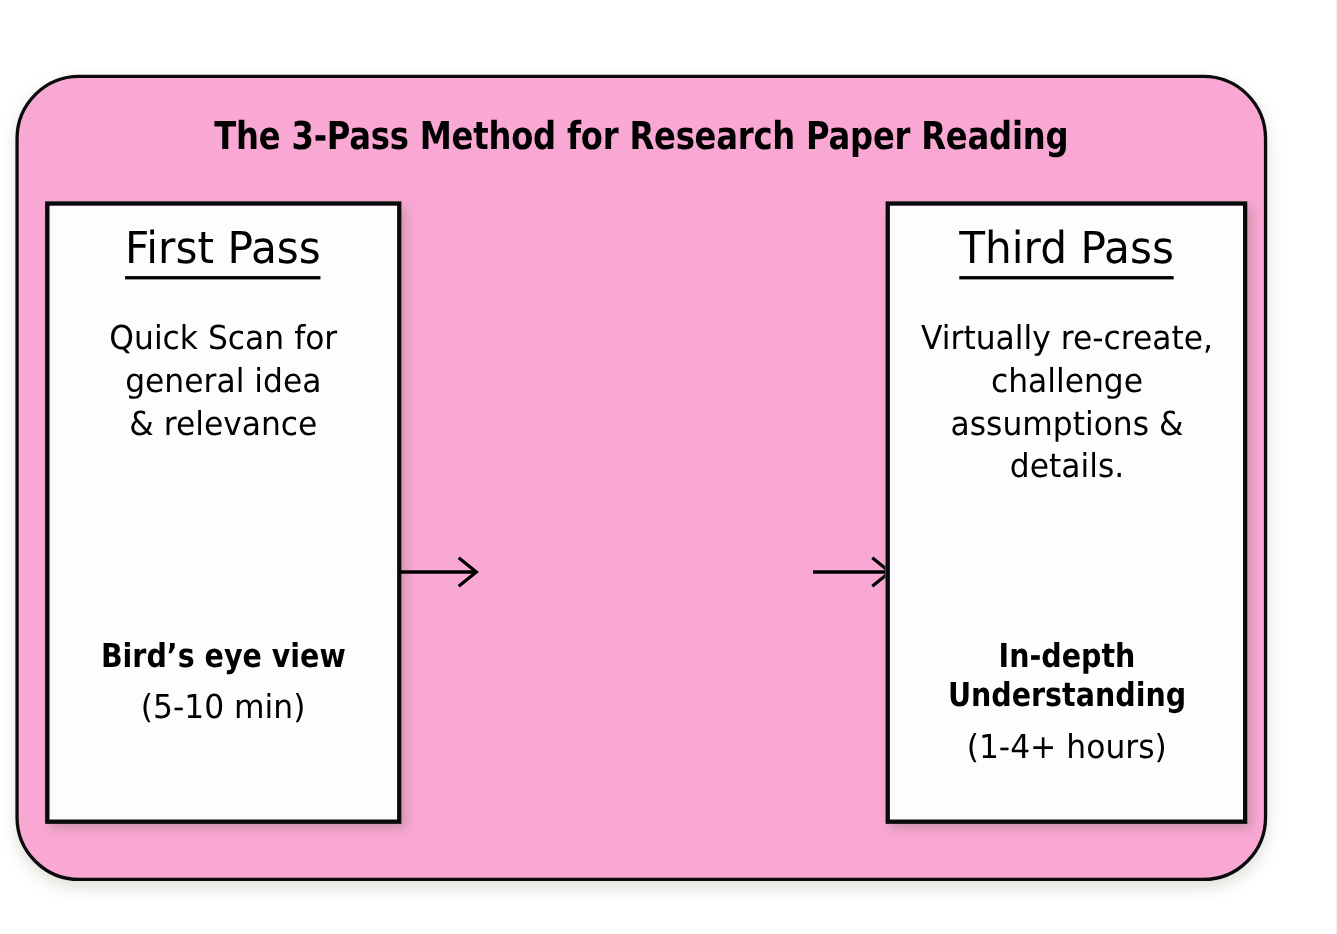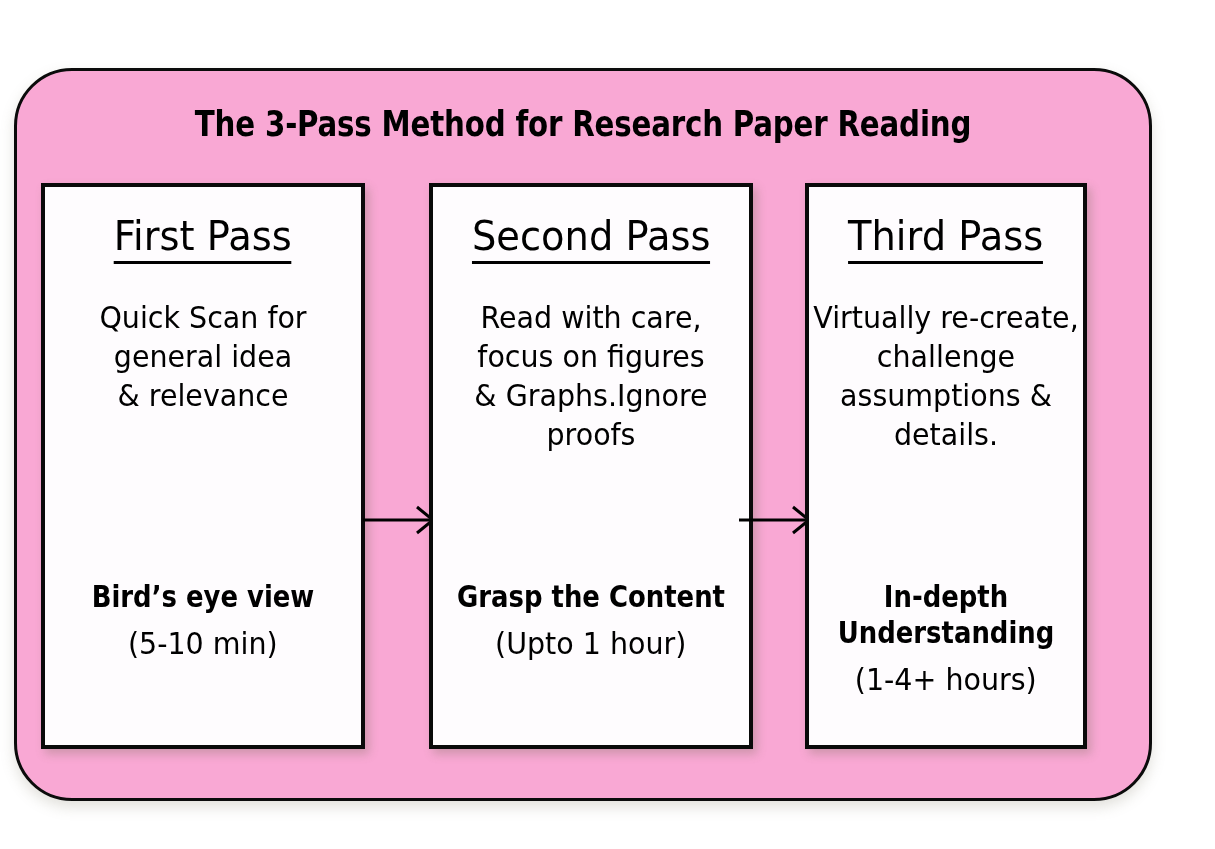--- a/index.html
+++ b/index.html
@@ -59,25 +59,25 @@
     top: 0;
     width: 324px;
     height: 566px;
     box-sizing: border-box;
     background: #fefcfe;
     border: 4px solid #0a0a0a;
     box-shadow: 4px 5px 9px rgba(110,105,80,0.30);
     display: flex;
     flex-direction: column;
     align-items: center;
-    padding-top: 28px;
+    padding-top: 18px;
   }
   .pass-card.card-0 { left: 0px; }
   .pass-card.card-1 { left: 388px; }
-  .pass-card.card-2 { left: 764px; width: 282px; }
+  .pass-card.card-2 { left: 764px; width: 329px; }
 
   .pass-heading {
     font-family: "DejaVu Sans", "Liberation Sans", sans-serif;
     font-size: 40px;
     font-weight: 400;
     color: #000;
     line-height: 1.05;
     padding-bottom: 4px;
     border-bottom: 3px solid #000;
     margin-bottom: 34px;
@@ -157,30 +157,20 @@
       <div class="pass-duration">(5-10 min)</div>
     </div>
 
     <div class="flow-arrow arrow-0">
       <svg width="74" height="30" viewBox="0 0 74 30" xmlns="http://www.w3.org/2000/svg">
         <line x1="0" y1="15" x2="68" y2="15" stroke="#000" stroke-width="3"></line>
         <polyline points="54,2 70,15 54,28" fill="none" stroke="#000" stroke-width="3" stroke-linecap="butt" stroke-linejoin="miter"></polyline>
       </svg>
     </div>
 
-    <div class="pass-card card-1">
-      <div class="pass-heading">Second Pass</div>
-      <div class="pass-desc">Read with care,
-focus on figures
-&amp; Graphs.Ignore
-proofs</div>
-      <div class="pass-spacer"></div>
-      <div class="pass-outcome">Grasp the Content</div>
-      <div class="pass-duration">(Upto 1 hour)</div>
-    </div>
 
     <div class="flow-arrow arrow-1">
       <svg width="74" height="30" viewBox="0 0 74 30" xmlns="http://www.w3.org/2000/svg">
         <line x1="0" y1="15" x2="68" y2="15" stroke="#000" stroke-width="3"></line>
         <polyline points="54,2 70,15 54,28" fill="none" stroke="#000" stroke-width="3" stroke-linecap="butt" stroke-linejoin="miter"></polyline>
       </svg>
     </div>
 
     <div class="pass-card card-2">
       <div class="pass-heading">Third Pass</div>

